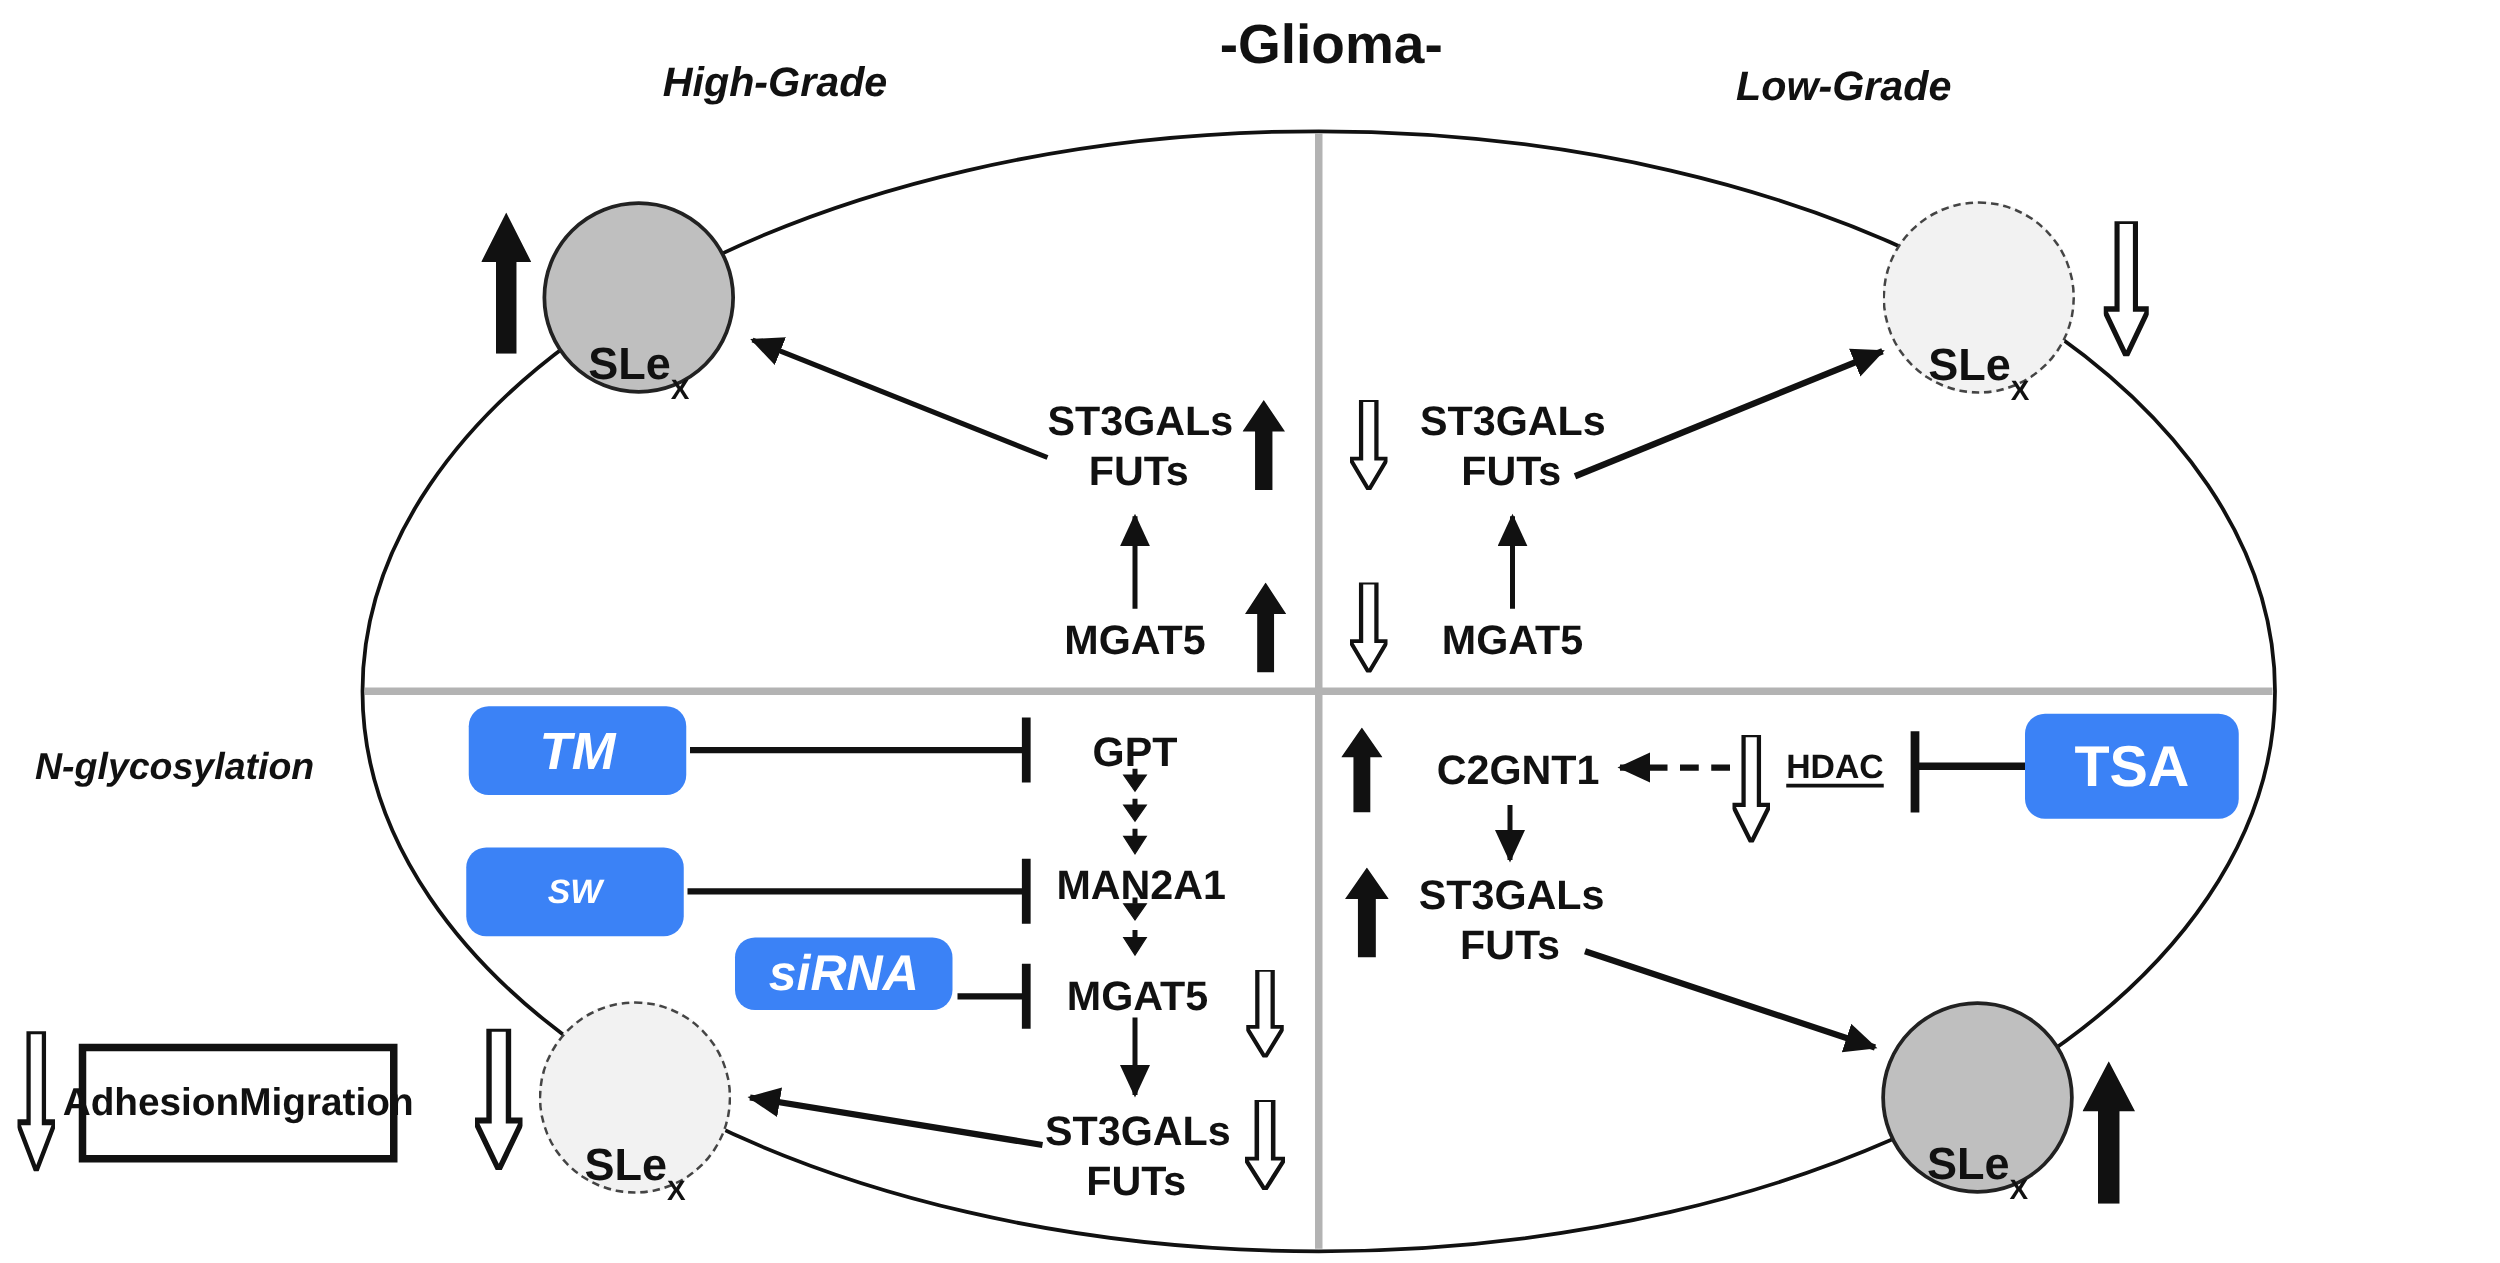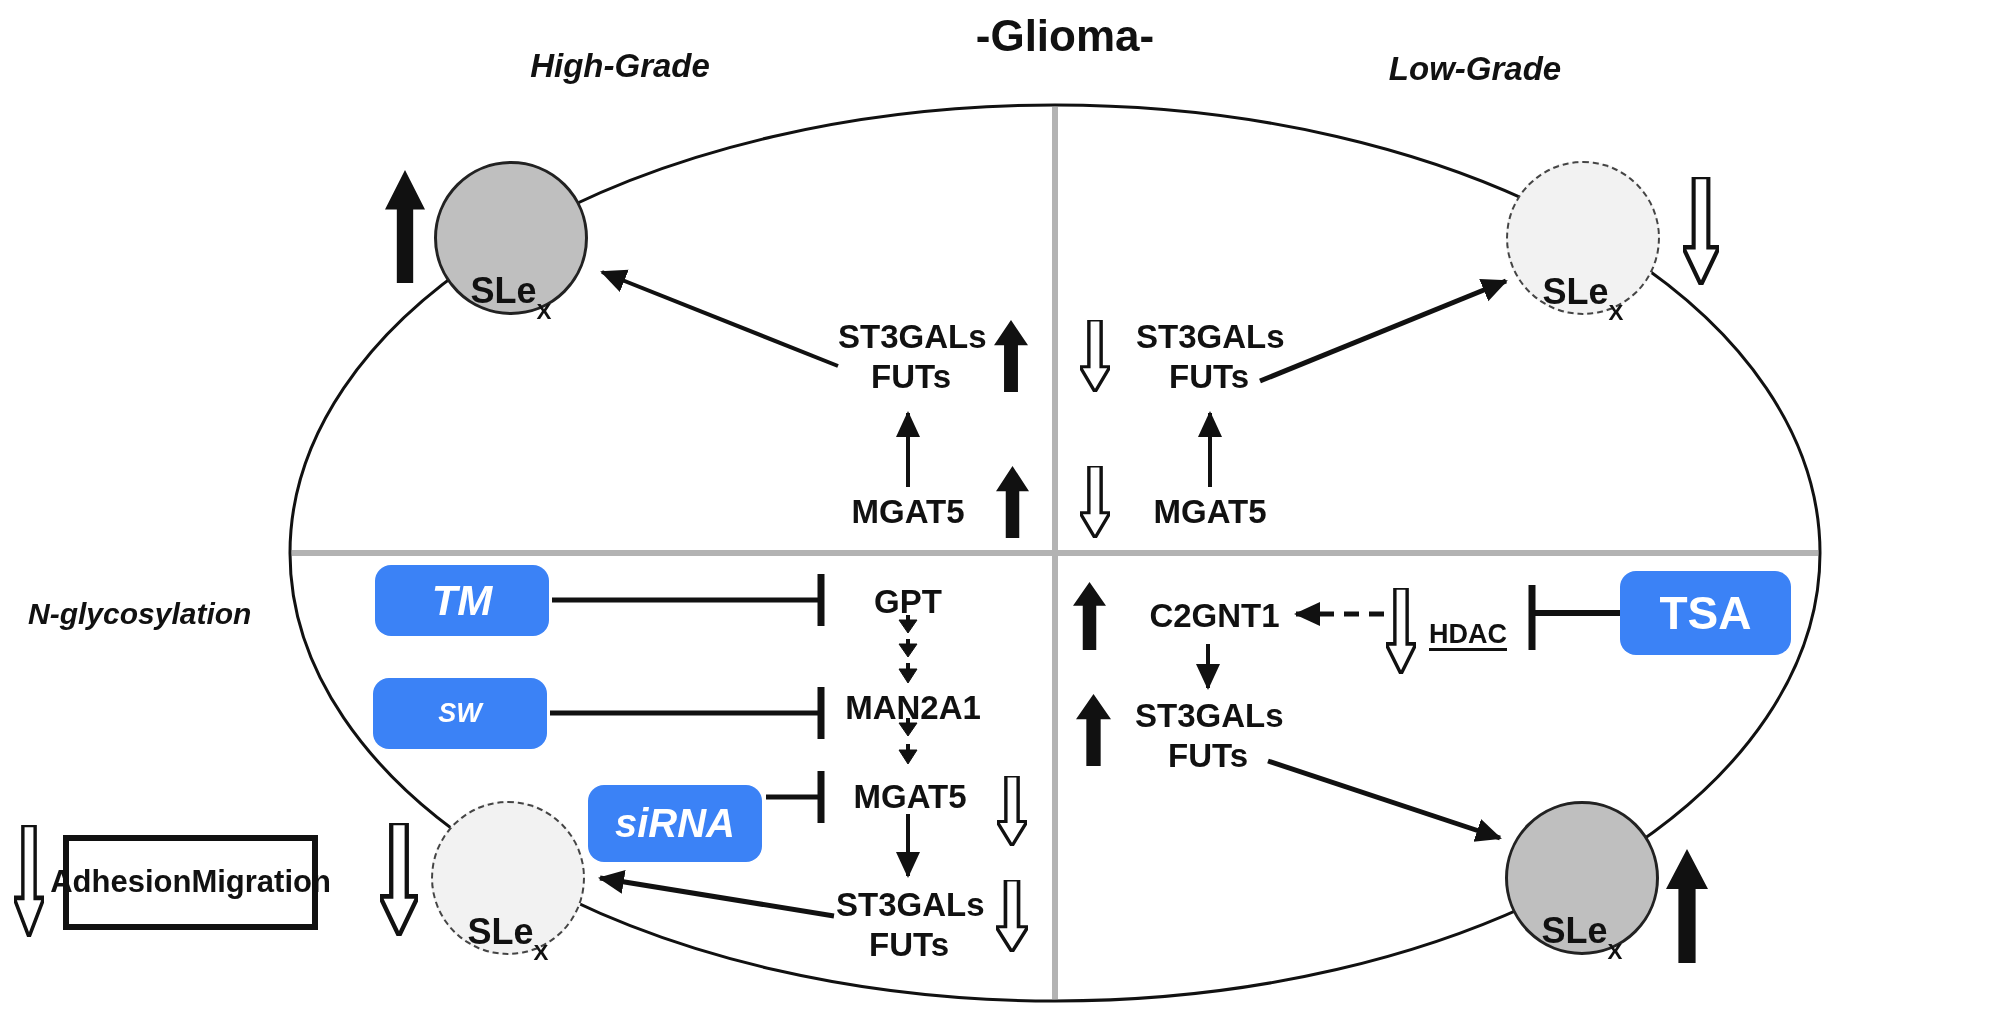--- a/index.html
+++ b/index.html
@@ -143,29 +143,29 @@
 
   <div class="lbl enzyme" style="left:858px;top:582px;width:100px;">GPT</div>
   <div class="lbl enzyme" style="left:838px;top:688px;width:150px;">MAN2A1</div>
   <div class="lbl enzyme" style="left:845px;top:777px;width:130px;">MGAT5</div>
   <div class="lbl enzyme two-line" style="left:836px;top:885px;width:146px;">
     <div class="ln">ST3GALs</div>
     <div class="ln">FUTs</div>
   </div>
 
   <div class="lbl enzyme" style="left:1142px;top:596px;width:145px;">C2GNT1</div>
-  <div class="lbl hdac" style="left:1428px;top:618px;width:80px;">HDAC</div>
+  <div class="lbl hdac" style="left:1428px;top:597px;width:80px;">HDAC</div>
   <div class="lbl enzyme two-line" style="left:1135px;top:696px;width:146px;">
     <div class="ln">ST3GALs</div>
     <div class="ln">FUTs</div>
   </div>
 
   <div class="pill it" style="left:375px;top:565px;width:174px;height:71px;font-size:42px;">TM</div>
   <div class="pill it" style="left:373px;top:678px;width:174px;height:71px;font-size:27px;">SW</div>
-  <div class="pill it" style="left:588px;top:785px;width:174px;height:77px;font-size:40px;">siRNA</div>
+  <div class="pill it" style="left:588px;top:750px;width:174px;height:58px;font-size:40px;">siRNA</div>
   <div class="pill" style="left:1620px;top:571px;width:171px;height:84px;font-size:46px;">TSA</div>
 
   <div class="outcome">
     <div class="ln">Adhesion</div>
     <div class="ln">Migration</div>
   </div>
 
   <svg class="fat black" style="left:385px;top:170px;width:40px;height:113px">
       <use href="#fat-up"></use>
     </svg>

